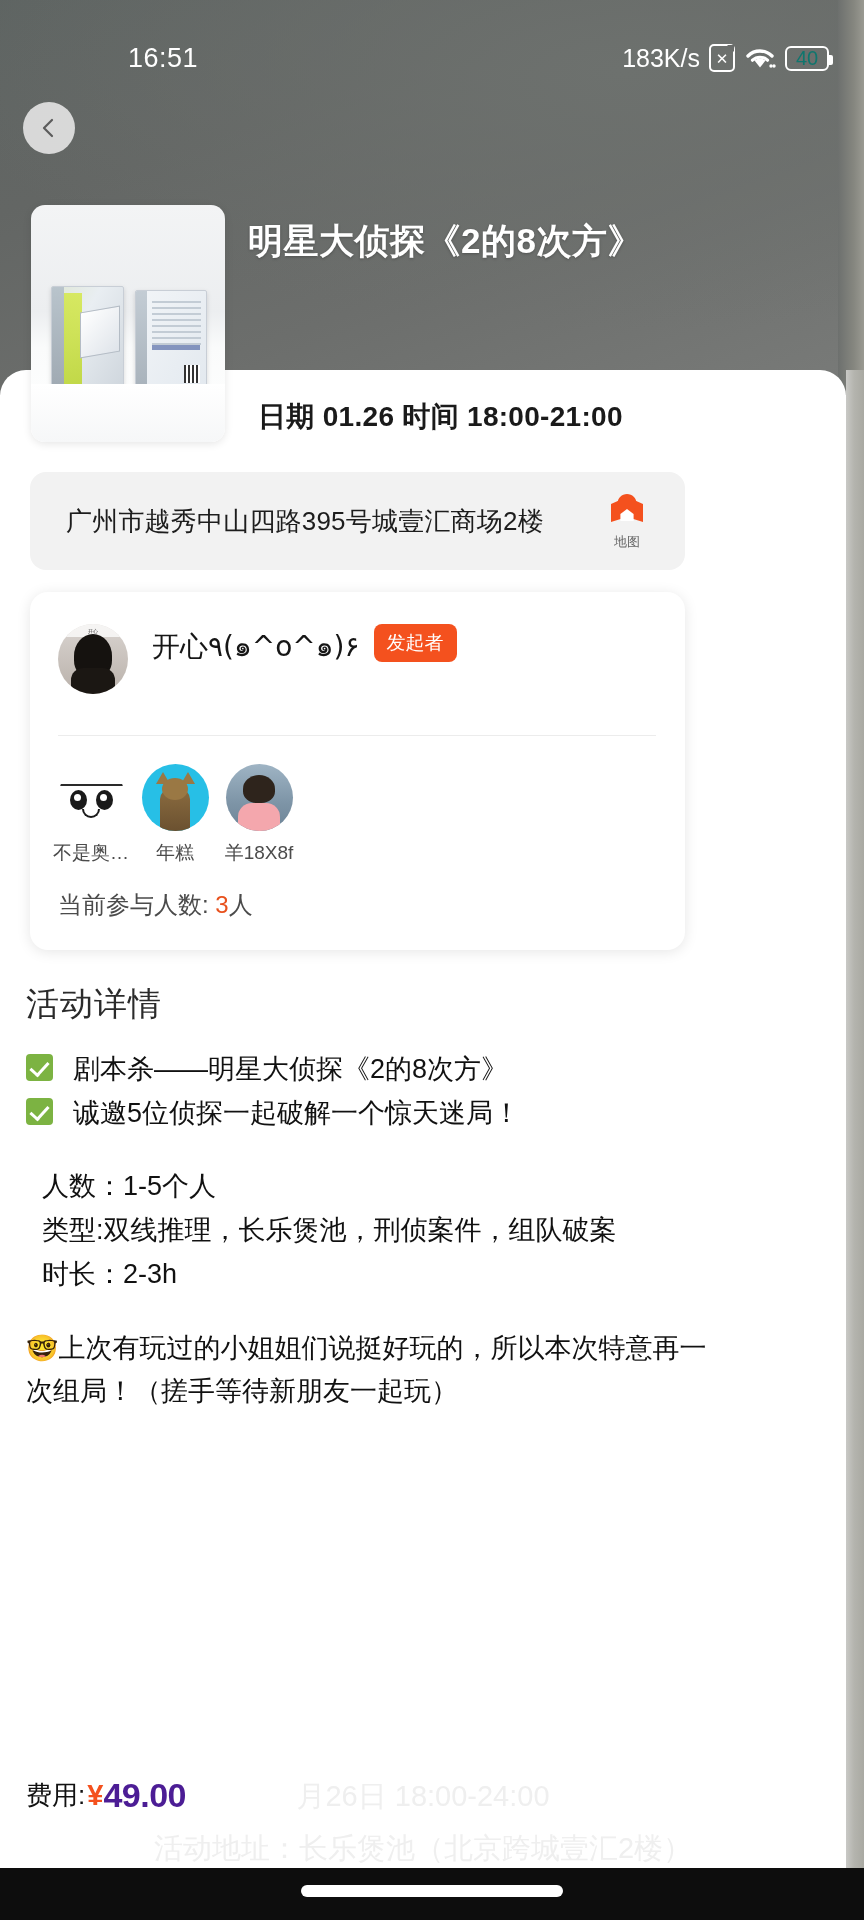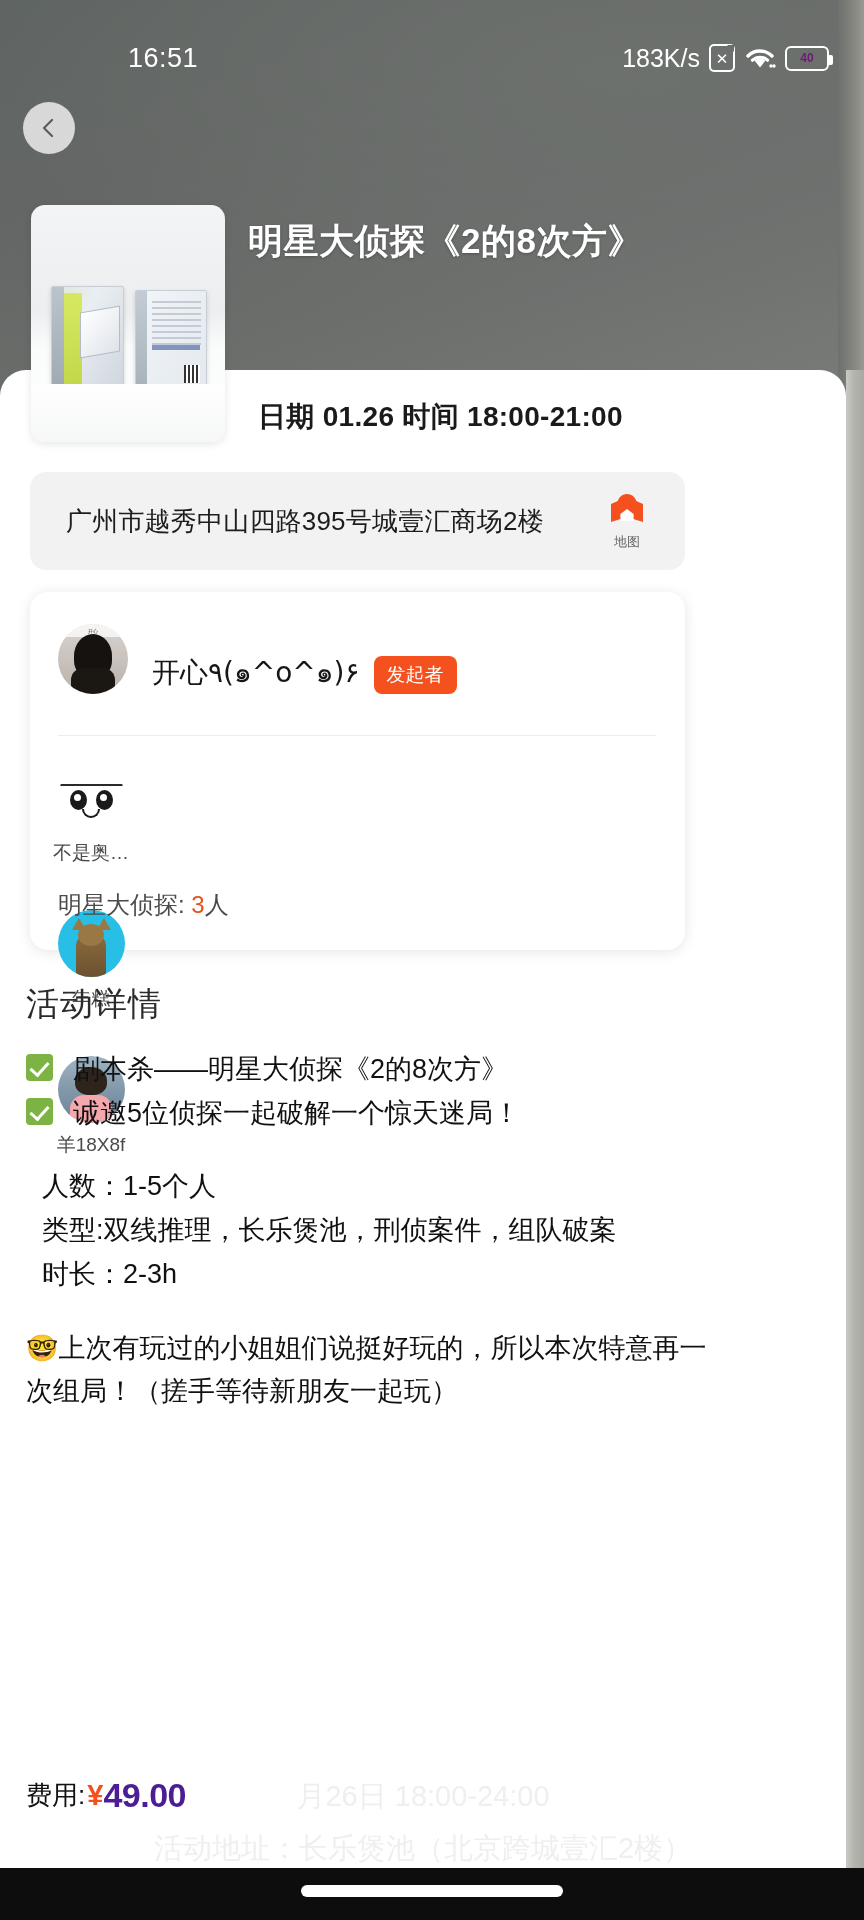--- a/index.html
+++ b/index.html
@@ -45,21 +45,21 @@
   .ico-sim::before{
     content:""; position:absolute; right:-1px; top:-1px;
     border-left:7px solid transparent; border-top:7px solid #6a6d6b;
   }
   .ico-wifi { width:32px; height:26px; position:relative; }
   .ico-wifi svg { display:block; }
   .ico-batt {
     width:44px; height:25px; border:2.5px solid #fff; border-radius:6px;
     position:relative; display:flex; align-items:center; justify-content:center;
   }
-  .ico-batt span { font-size:12px; font-weight:700; color:#701a75; line-height:1; }
+  .ico-batt span { font-size:20px; font-weight:400; color:#0f766e; line-height:1; }
   .ico-batt::after {
     content:""; position:absolute; right:-6px; top:7px;
     width:4px; height:10px; background:#fff; border-radius:0 2px 2px 0;
   }
 
   .back-btn {
     position:absolute; left:23px; top:102px; width:52px; height:52px;
     border-radius:50%; background:rgba(232,232,232,.88);
     display:flex; align-items:center; justify-content:center;
   }
@@ -144,36 +144,36 @@
   }
   .map-wrap .lbl { font-size:13px; color:#666; }
 
   
   .part-card {
     position:absolute; left:30px; top:592px; width:655px; height:358px;
     background:#ffffff; border-radius:18px;
     box-shadow:0 2px 14px rgba(0,0,0,.10);
     z-index:5;
   }
-  .organizer { position:absolute; left:28px; top:32px; display:flex; align-items:flex-end; }
+  .organizer { position:absolute; left:28px; top:32px; display:flex; align-items:flex-start; }
   .av { border-radius:50%; overflow:hidden; position:relative; background:#ddd; flex:none; }
   .av-lg { width:70px; height:70px; }
   .av-sm { width:67px; height:67px; }
   .org-name {
     margin-left:24px; font-size:28px; color:#161616; white-space:nowrap;
     font-family:"DejaVu Sans",sans-serif;
   }
   .badge {
     margin-left:14px; background:#f4511e; color:#fff;
     font-size:19px; padding:6px 13px; border-radius:8px; white-space:nowrap;
   }
   .divider {
     position:absolute; left:28px; top:143px; width:598px; height:1px; background:#ececec;
   }
-  .members { position:absolute; left:26px; top:172px; display:flex; gap:44px;flex-direction:column; }
+  .members { position:absolute; left:26px; top:172px; display:flex; gap:14px; }
   .member { width:70px; display:flex; flex-direction:column; align-items:center; gap:9px; }
   .member .nm { font-size:19px; color:#4b4b4b; white-space:nowrap; }
   .count {
     position:absolute; left:28px; top:297px;
     font-size:24px; color:#4b4b4b; white-space:nowrap;
   }
   .count b { color:#e8511d; font-weight:400; }
 
   
   .sec-title {
@@ -382,21 +382,21 @@
       <div class="member">
         <div class="av av-sm face-kid">
           <div class="shirt"></div>
             <div class="hair"></div>
         </div>
         <div class="nm">羊18X8f</div>
       </div>
     </div>
 
     <div class="count">
-      <span>明星大侦探: </span><b>3</b><span>人</span>
+      <span>当前参与人数: </span><b>3</b><span>人</span>
     </div>
   </div>
 
   <div class="sec-title">活动详情</div>
 
   <div class="detail">
     <div class="d-line">
       <span class="chk"></span>
       <span>剧本杀——明星大侦探《2的8次方》</span>
     </div>

